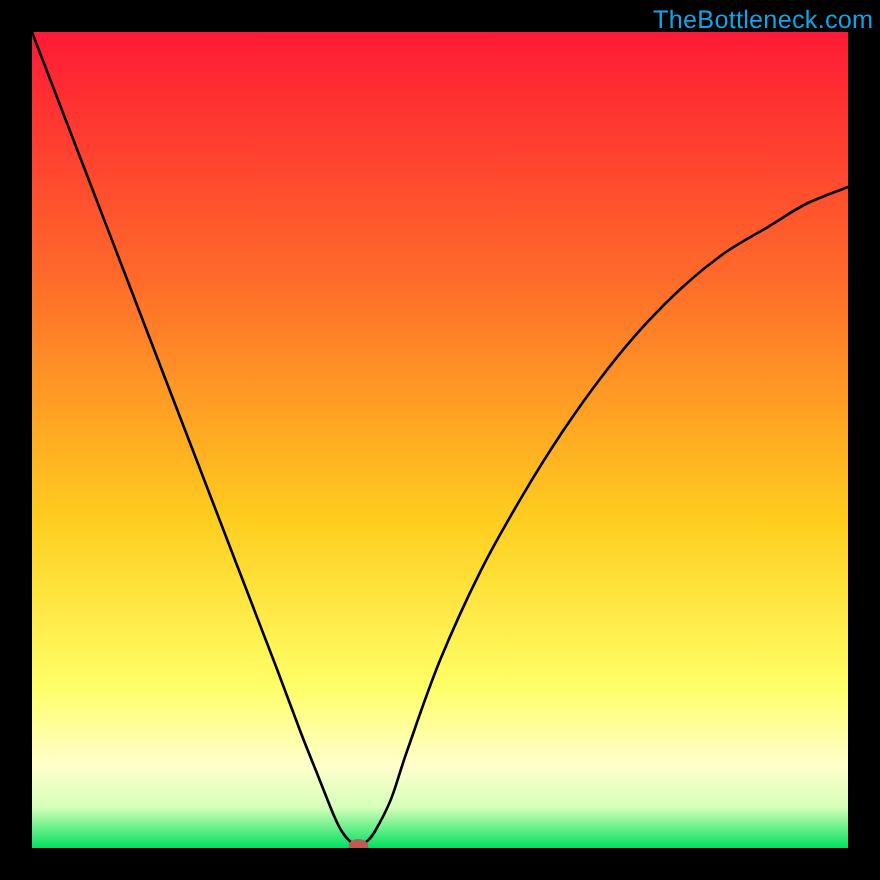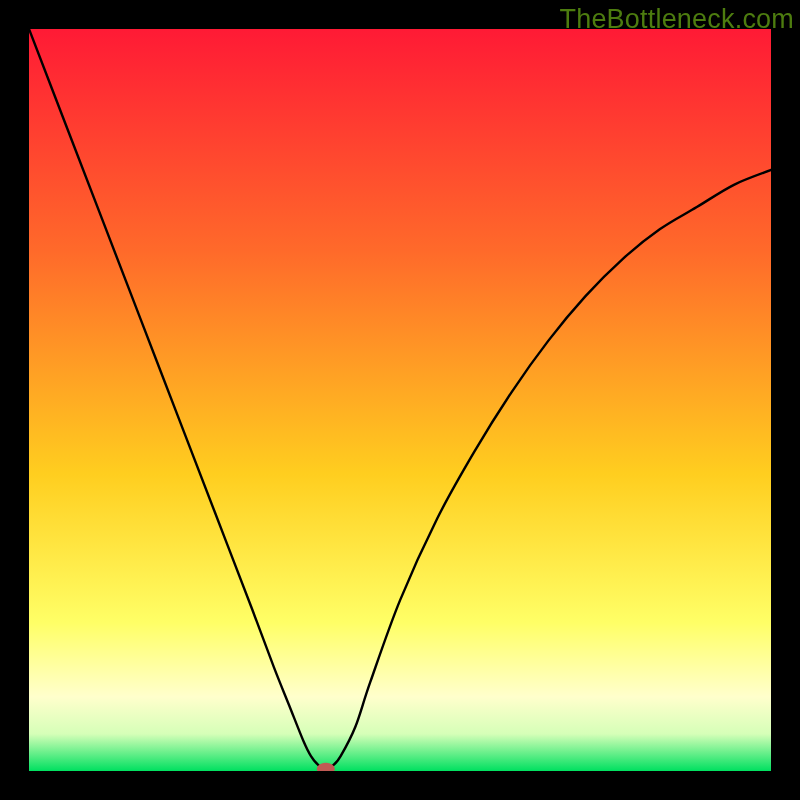--- a/index.html
+++ b/index.html
@@ -23,22 +23,22 @@
     position: absolute;
     left: 0;
     top: 0;
     width: 742px;
     height: 742px;
   }
   .watermark {
     position: absolute;
     top: 4px;
     right: 6px;
-    color: #4d7c0f;
-    font-size: 27px;
+    color: #0ea5e9;
+    font-size: 23px;
     font-weight: 400;
     letter-spacing: 0.2px;
   }
   svg { display: block; }
 </style>
 </head>
 <body>
 
 <div class="frame">
   <svg class="plot" viewBox="0 0 742 742">

